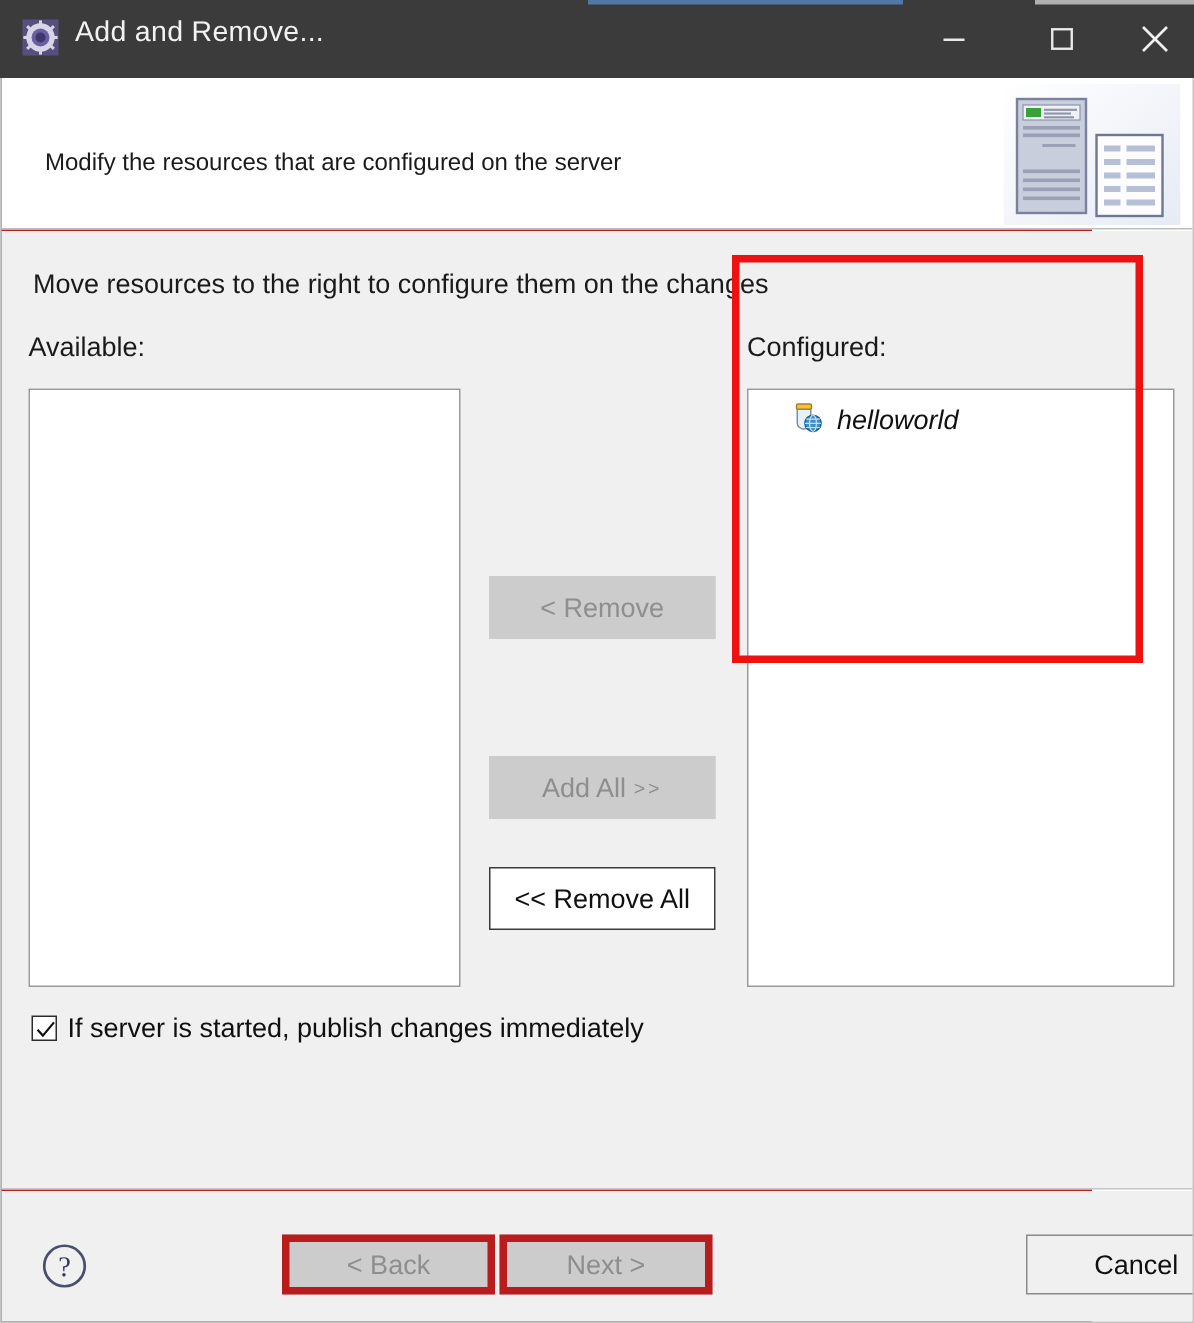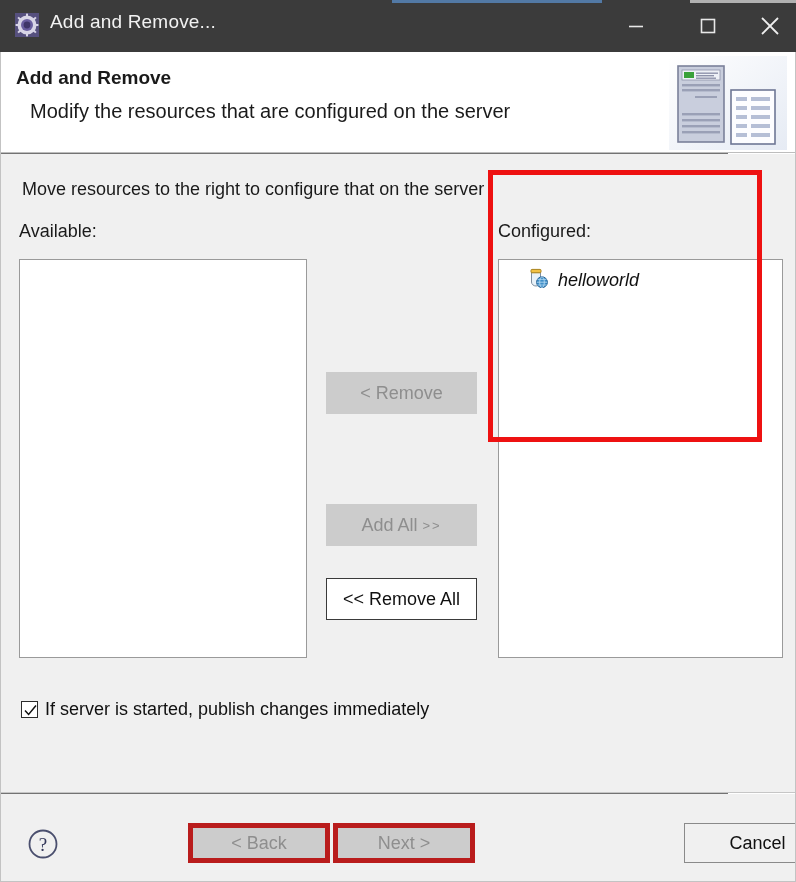--- a/index.html
+++ b/index.html
@@ -11,21 +11,21 @@
     font-family: "Liberation Sans", "DejaVu Sans", sans-serif;
     overflow: hidden;
     position: relative;
   }
 
   
   #window {
     position: absolute;
     left: 0; top: 0;
     width: 728px; height: 882px;
-    background: #737373;
+    background: #b91c1c;
     box-sizing: border-box;
   }
 
   
   #titlebar {
     position: absolute;
     left: 0; top: 0;
     width: 796px; height: 52px;
     background: #3b3b3b;
     box-sizing: border-box;
@@ -80,21 +80,21 @@
     position: absolute;
     left: 15px; top: 15px;
     font-size: 19px;
     font-weight: bold;
     color: #1a1a1a;
     white-space: nowrap;
   }
   #header-desc {
     position: absolute;
     left: 29px; top: 48px;
-    font-size: 20px;
+    font-size: 16px;
     color: #1a1a1a;
     white-space: nowrap;
   }
   #header-art {
     position: absolute;
     right: 8px; top: 4px;
     width: 118px; height: 94px;
   }
 
   
@@ -171,30 +171,30 @@
     background: #cccccc;
     border: 1px solid #cccccc;
     color: #8e8e8e;
   }
   .midbtn.enabled {
     background: #ffffff;
     border: 1px solid #3a3a3a;
     color: #101010;
   }
   #btn-add { top: 144px; }
-  #btn-remove { top: 218px; }
+  #btn-remove { top: 230px; }
   #btn-add-all { top: 350px; }
   #btn-remove-all { top: 424px; }
   .btn-allsuffix { font-size: 13px; margin-left: 5px; letter-spacing: 2px; }
 
   
   #publish-row {
     position: absolute;
     left: 20px; top: 521px;
-    display: flex; align-items: center; gap: 7px; margin-top: 24px;
+    display: flex; align-items: center; gap: 7px;
   }
   #publish-check {
     width: 17px; height: 17px;
     border: 1px solid #2b2b2b;
     background: #ffffff;
     box-sizing: border-box;
     position: relative;
     flex: 0 0 auto;
   }
   #publish-check svg { position: absolute; left: 1px; top: 1px; }
@@ -304,21 +304,20 @@
     </div>
     <div class="wctl" id="btn-close">
       <svg width="22" height="22" viewBox="0 0 22 22">
         <line x1="3" y1="3" x2="19" y2="19" stroke="#efefef" stroke-width="1.8"></line>
         <line x1="19" y1="3" x2="3" y2="19" stroke="#efefef" stroke-width="1.8"></line>
       </svg>
     </div>
   </div>
 
   <div id="header">
-    <div id="header-title">Add and Remove</div>
     <div id="header-desc">Modify the resources that are configured on the server</div>
 
     <div id="header-art">
       <svg width="118" height="94" viewBox="0 0 118 94">
         <defs>
           <linearGradient id="bgfade" x1="0" y1="0" x2="1" y2="1">
             <stop offset="0" stop-color="#ffffff"></stop>
             <stop offset="1" stop-color="#e6ebf4"></stop>
           </linearGradient>
         </defs>
@@ -354,21 +353,21 @@
             <rect x="82" y="68" width="19" height="4"></rect>
           <rect x="67" y="77" width="11" height="4"></rect>
             <rect x="82" y="77" width="19" height="4"></rect>
         </g>
       </svg>
     </div>
   </div>
 
   <div id="content">
 
-    <div id="instruction">Move resources to the right to configure that on the server</div>
+    <div id="instruction">Move resources to the right to configure them on the changes</div>
 
     <div id="label-available">Available:</div>
     <div id="label-configured">Configured:</div>
 
     <div class="listbox" id="list-available"></div>
 
     <div class="listbox" id="list-configured">
       <div id="item-helloworld">
         <span>
           <svg width="22" height="22" viewBox="0 0 22 22">

